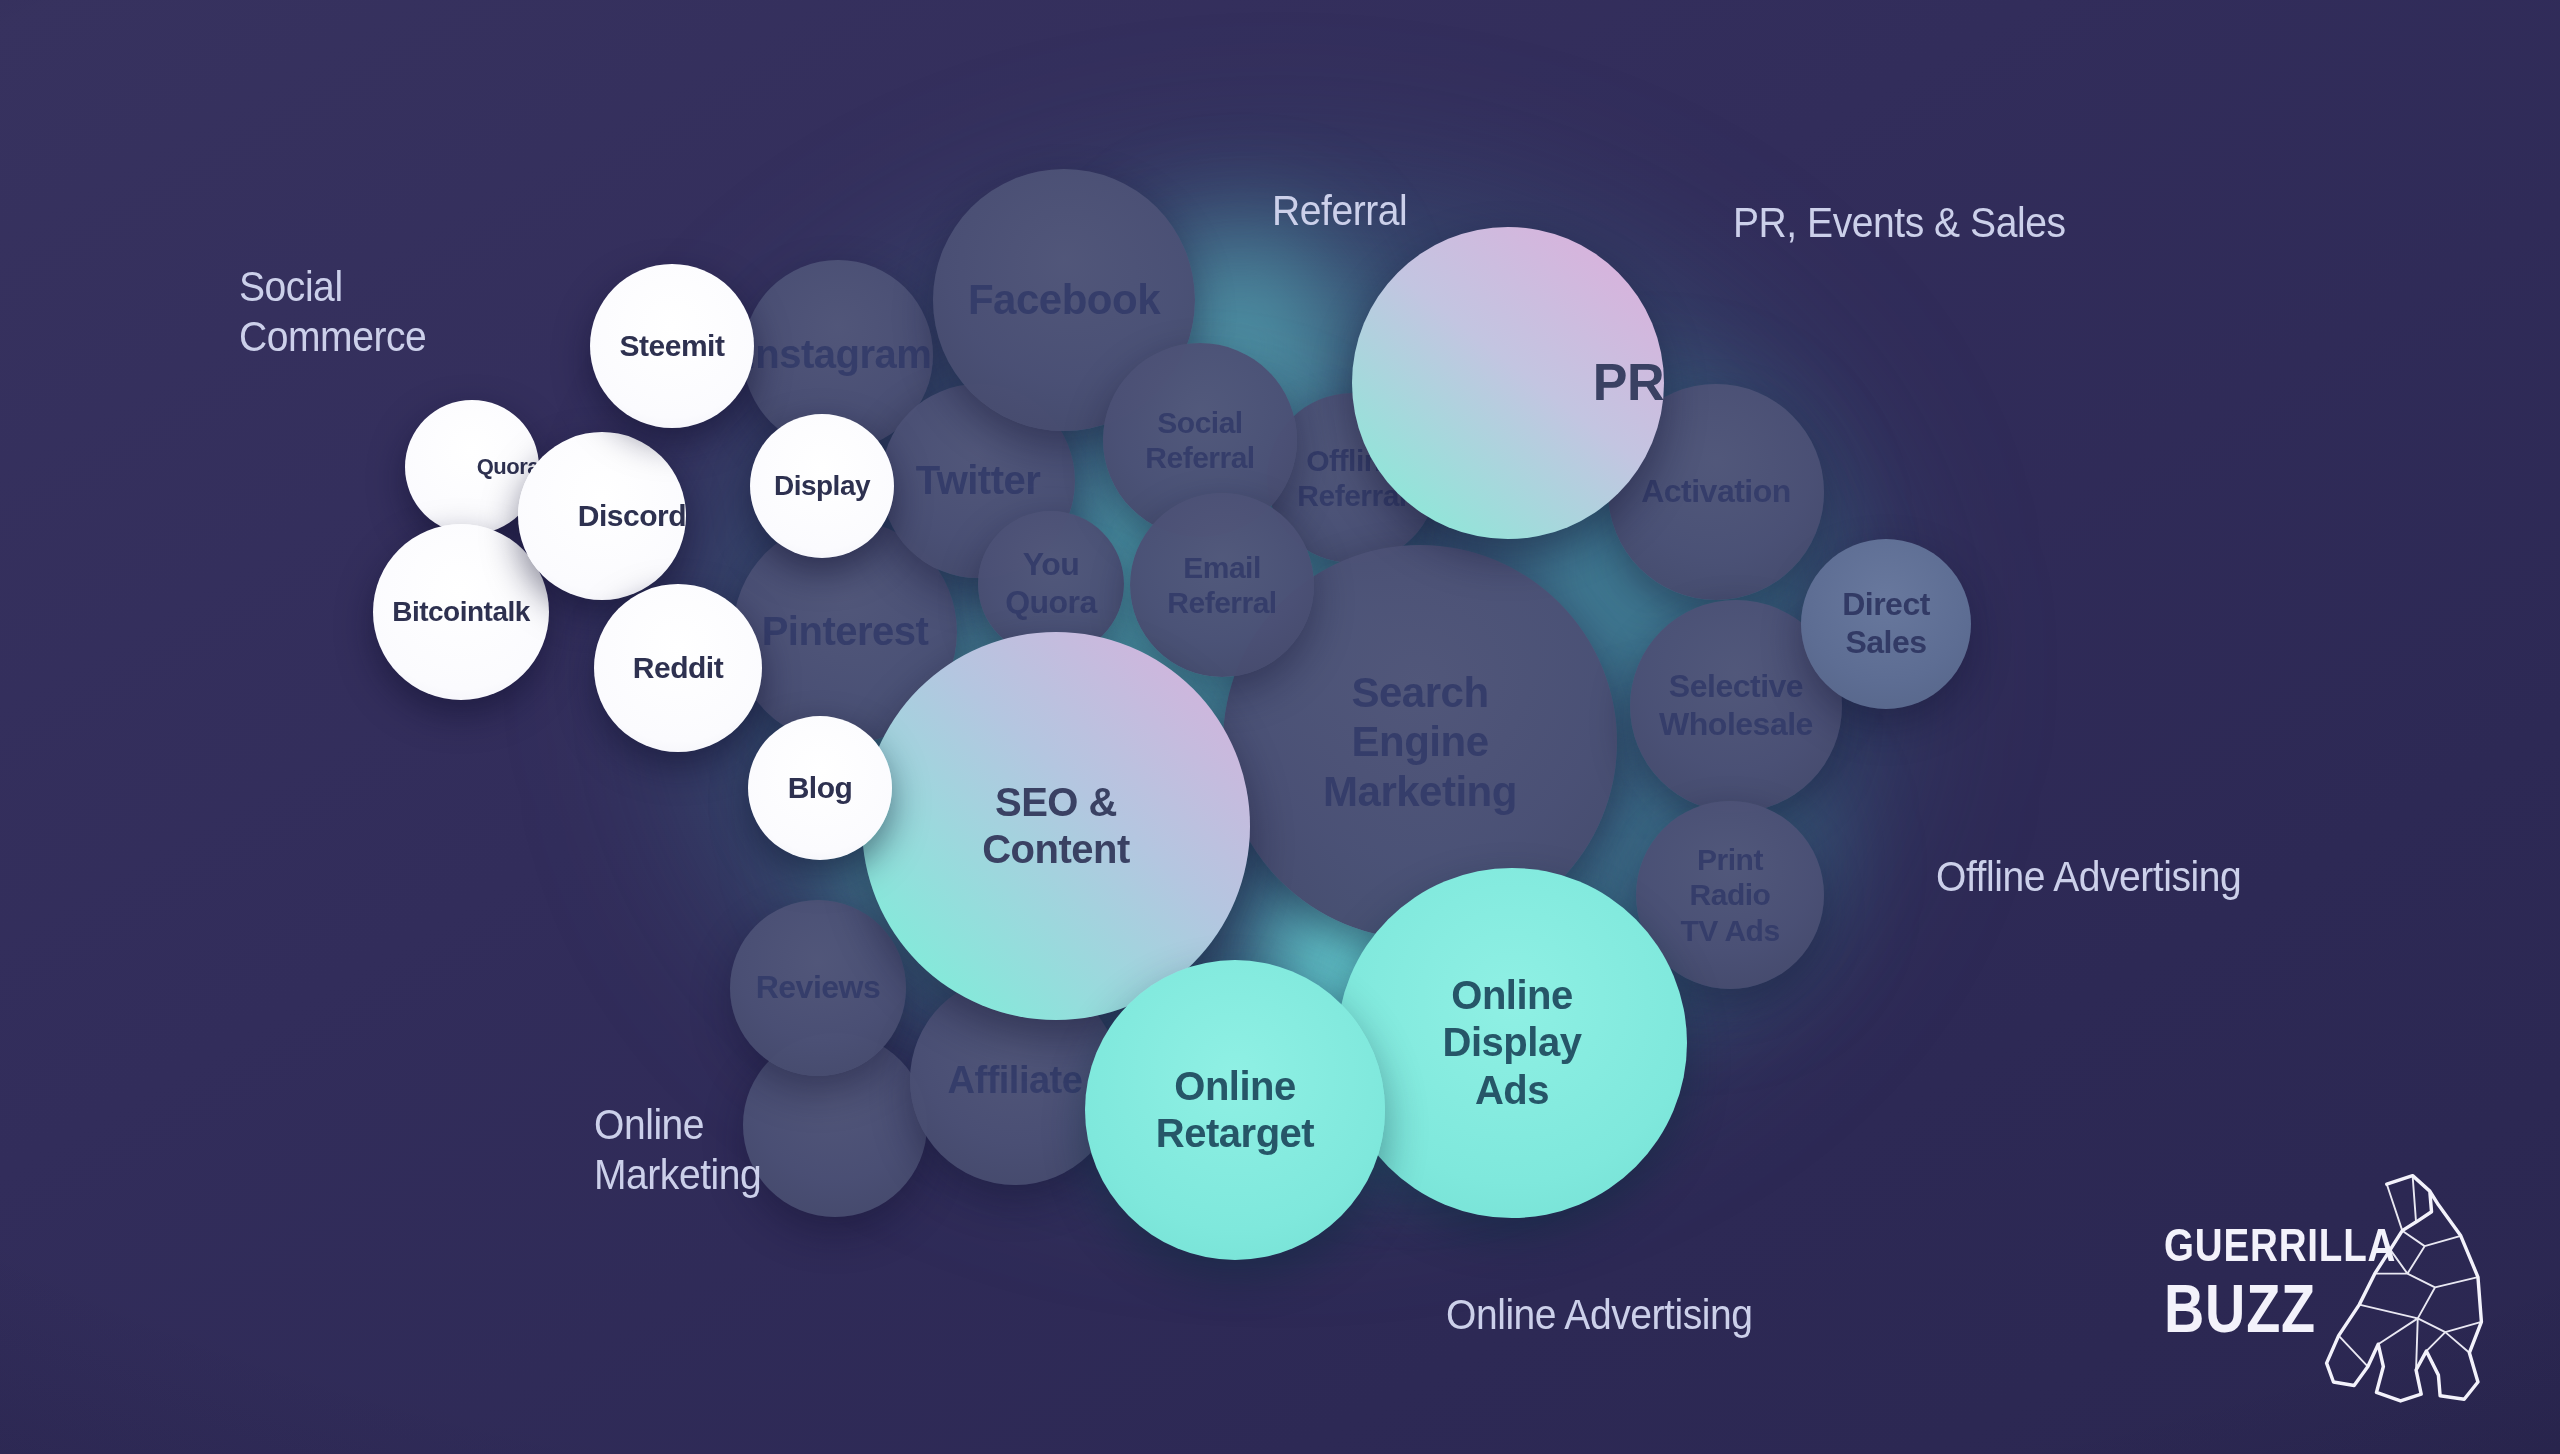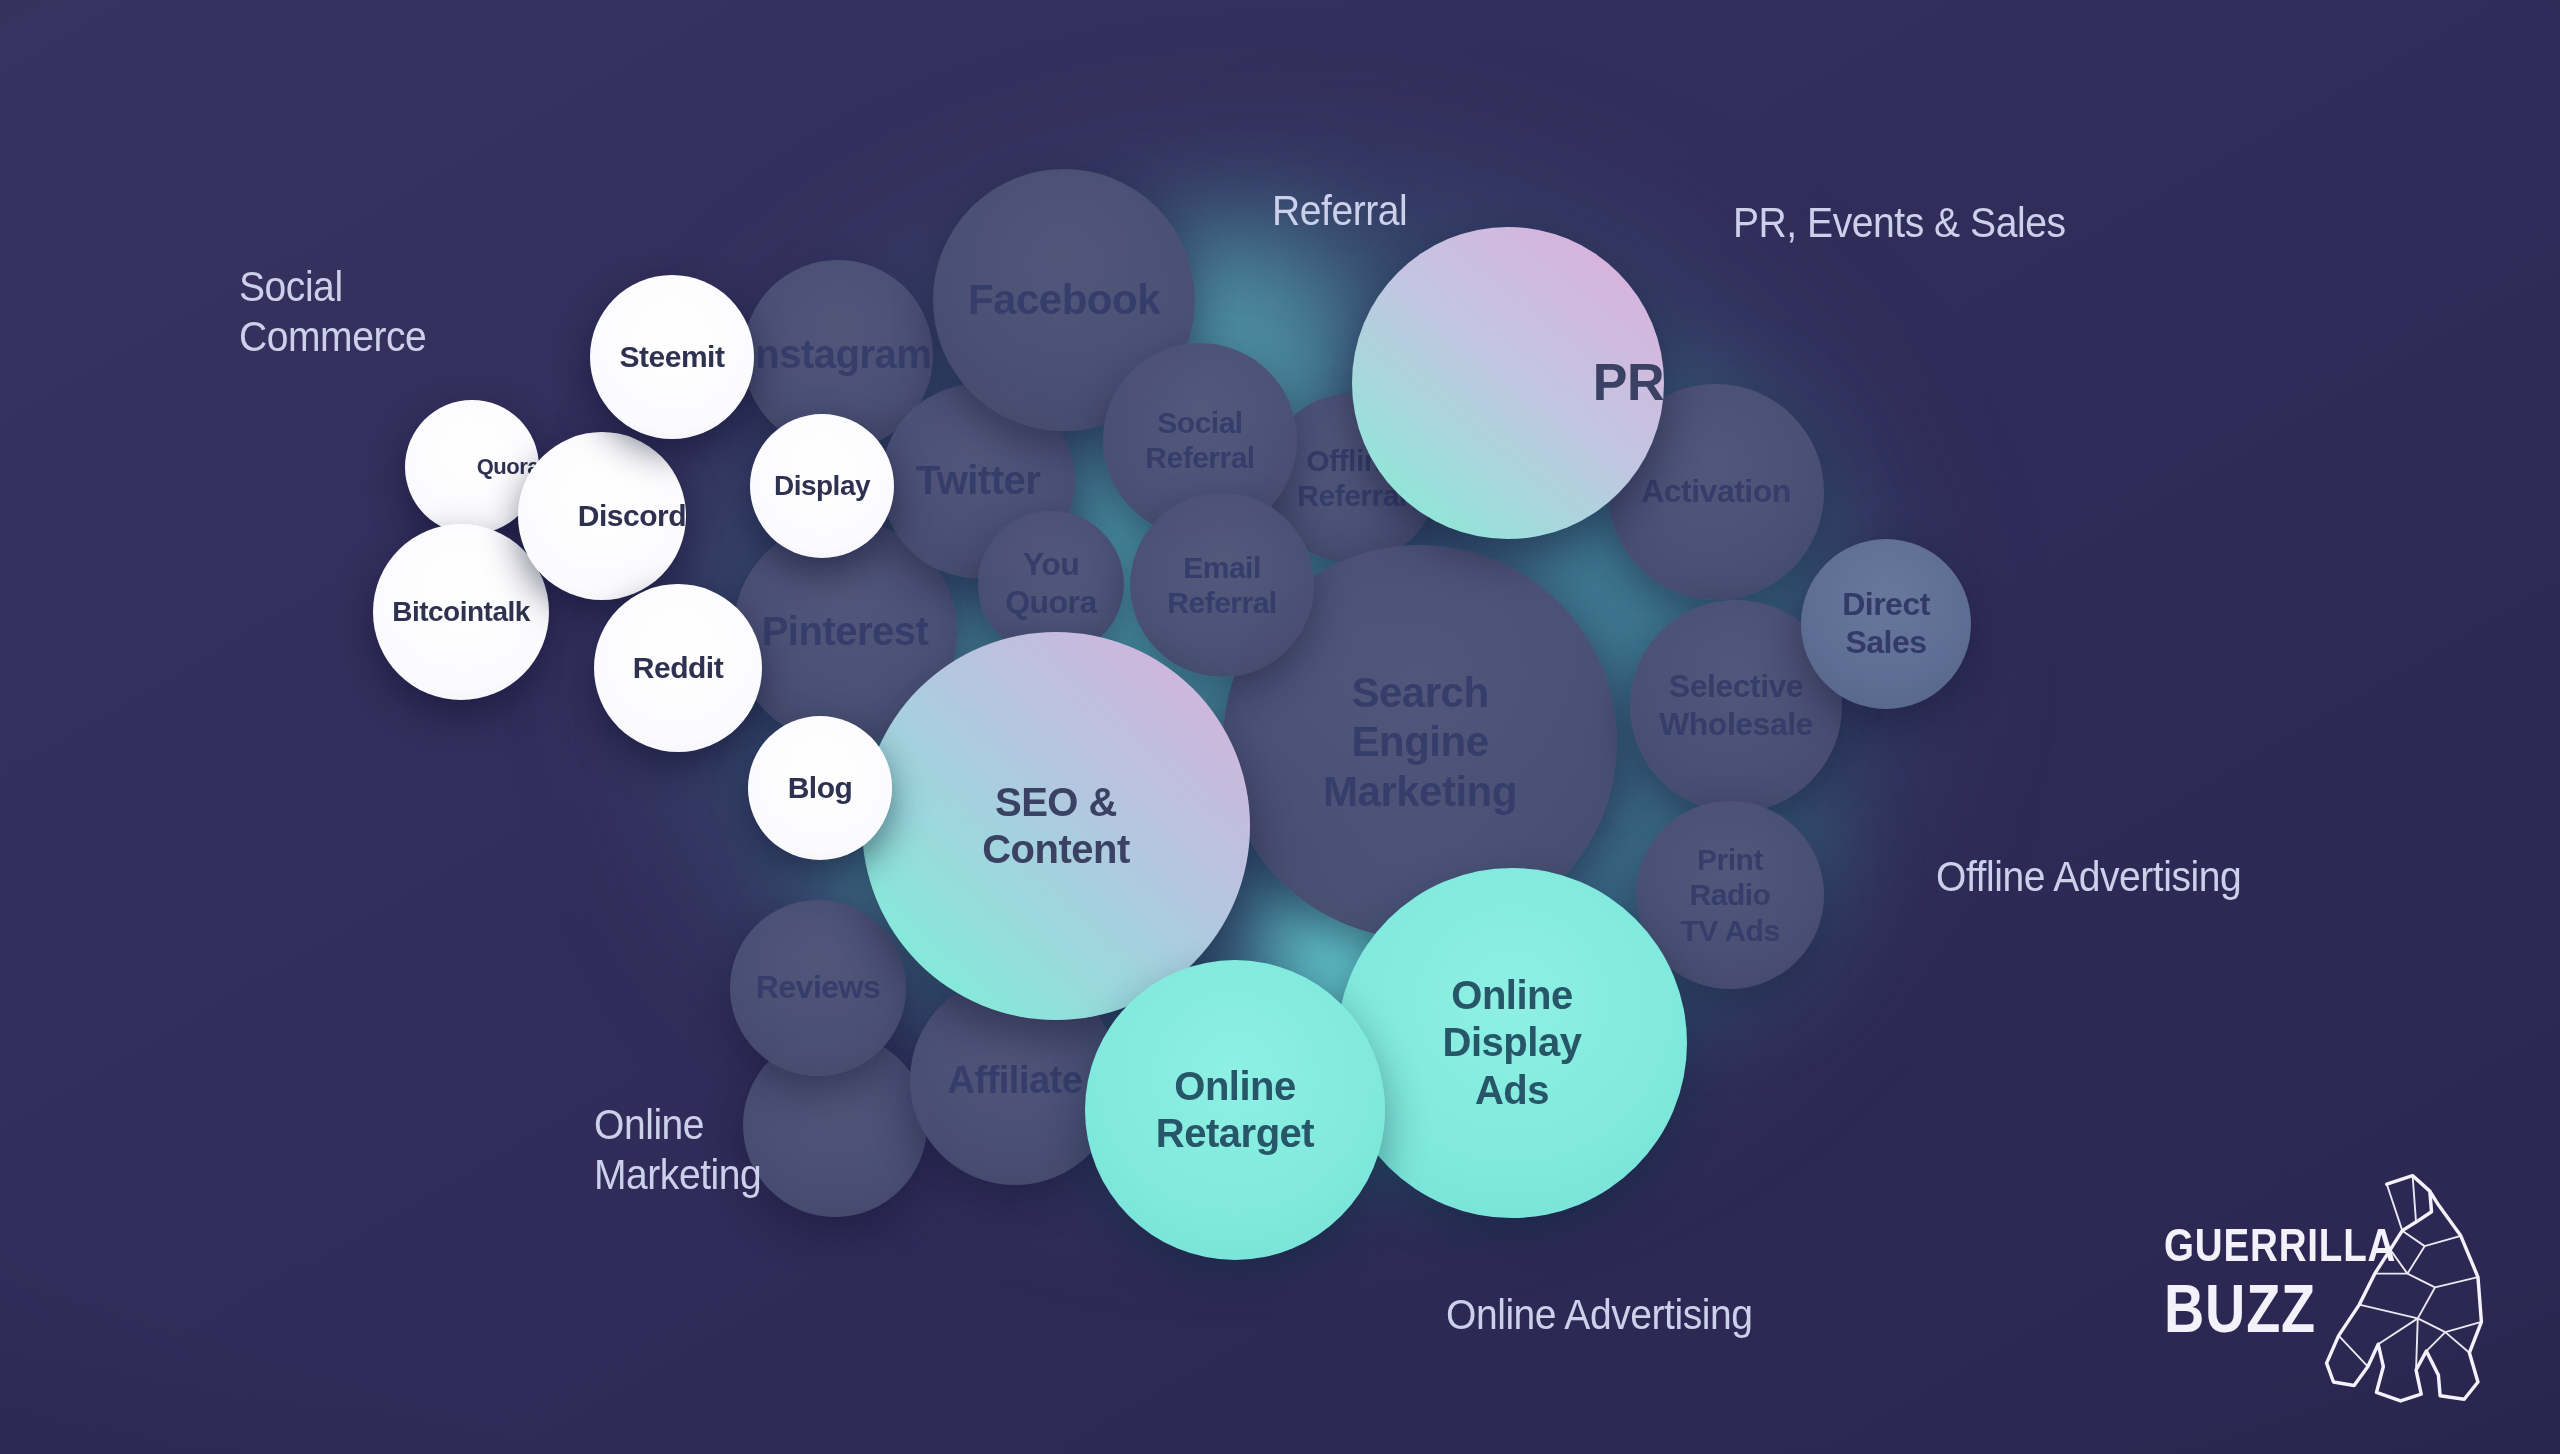--- a/index.html
+++ b/index.html
@@ -109,21 +109,21 @@
 Content</span></div>
 <div class="bubble grad-pr" style="left:1352px;top:227px;width:312px;height:312px;font-size:52px;"><span>PR</span></div>
 <div class="bubble teal" style="left:1337px;top:868px;width:350px;height:350px;font-size:40px;"><span>Online
 Display
 Ads</span></div>
 <div class="bubble teal" style="left:1085px;top:960px;width:300px;height:300px;font-size:40px;"><span>Online
 Retarget</span></div>
 <div class="bubble white" style="left:405px;top:400px;width:134px;height:134px;font-size:22px;justify-content:flex-end;"><span>Quora</span></div>
 <div class="bubble white" style="left:373px;top:524px;width:176px;height:176px;font-size:28px;"><span>Bitcointalk</span></div>
 <div class="bubble white" style="left:518px;top:432px;width:168px;height:168px;font-size:30px;justify-content:flex-end;"><span>Discord</span></div>
-<div class="bubble white" style="left:590px;top:275px;width:164px;height:164px;font-size:30px;"><span>Steemit</span></div>
+<div class="bubble white" style="left:590px;top:264px;width:164px;height:164px;font-size:30px;"><span>Steemit</span></div>
 <div class="bubble white" style="left:594px;top:584px;width:168px;height:168px;font-size:30px;"><span>Reddit</span></div>
 <div class="bubble white" style="left:750px;top:414px;width:144px;height:144px;font-size:28px;"><span>Display</span></div>
 <div class="bubble white" style="left:748px;top:716px;width:144px;height:144px;font-size:30px;"><span>Blog</span></div>
 
 <div class="lbl" style="left:239px;top:262px;">Social
 Commerce</div>
 <div class="lbl" style="left:1272px;top:186px;">Referral</div>
 <div class="lbl" style="left:1733px;top:198px;">PR, Events &amp; Sales</div>
 <div class="lbl" style="left:1936px;top:852px;">Offline Advertising</div>
 <div class="lbl" style="left:594px;top:1100px;">Online

